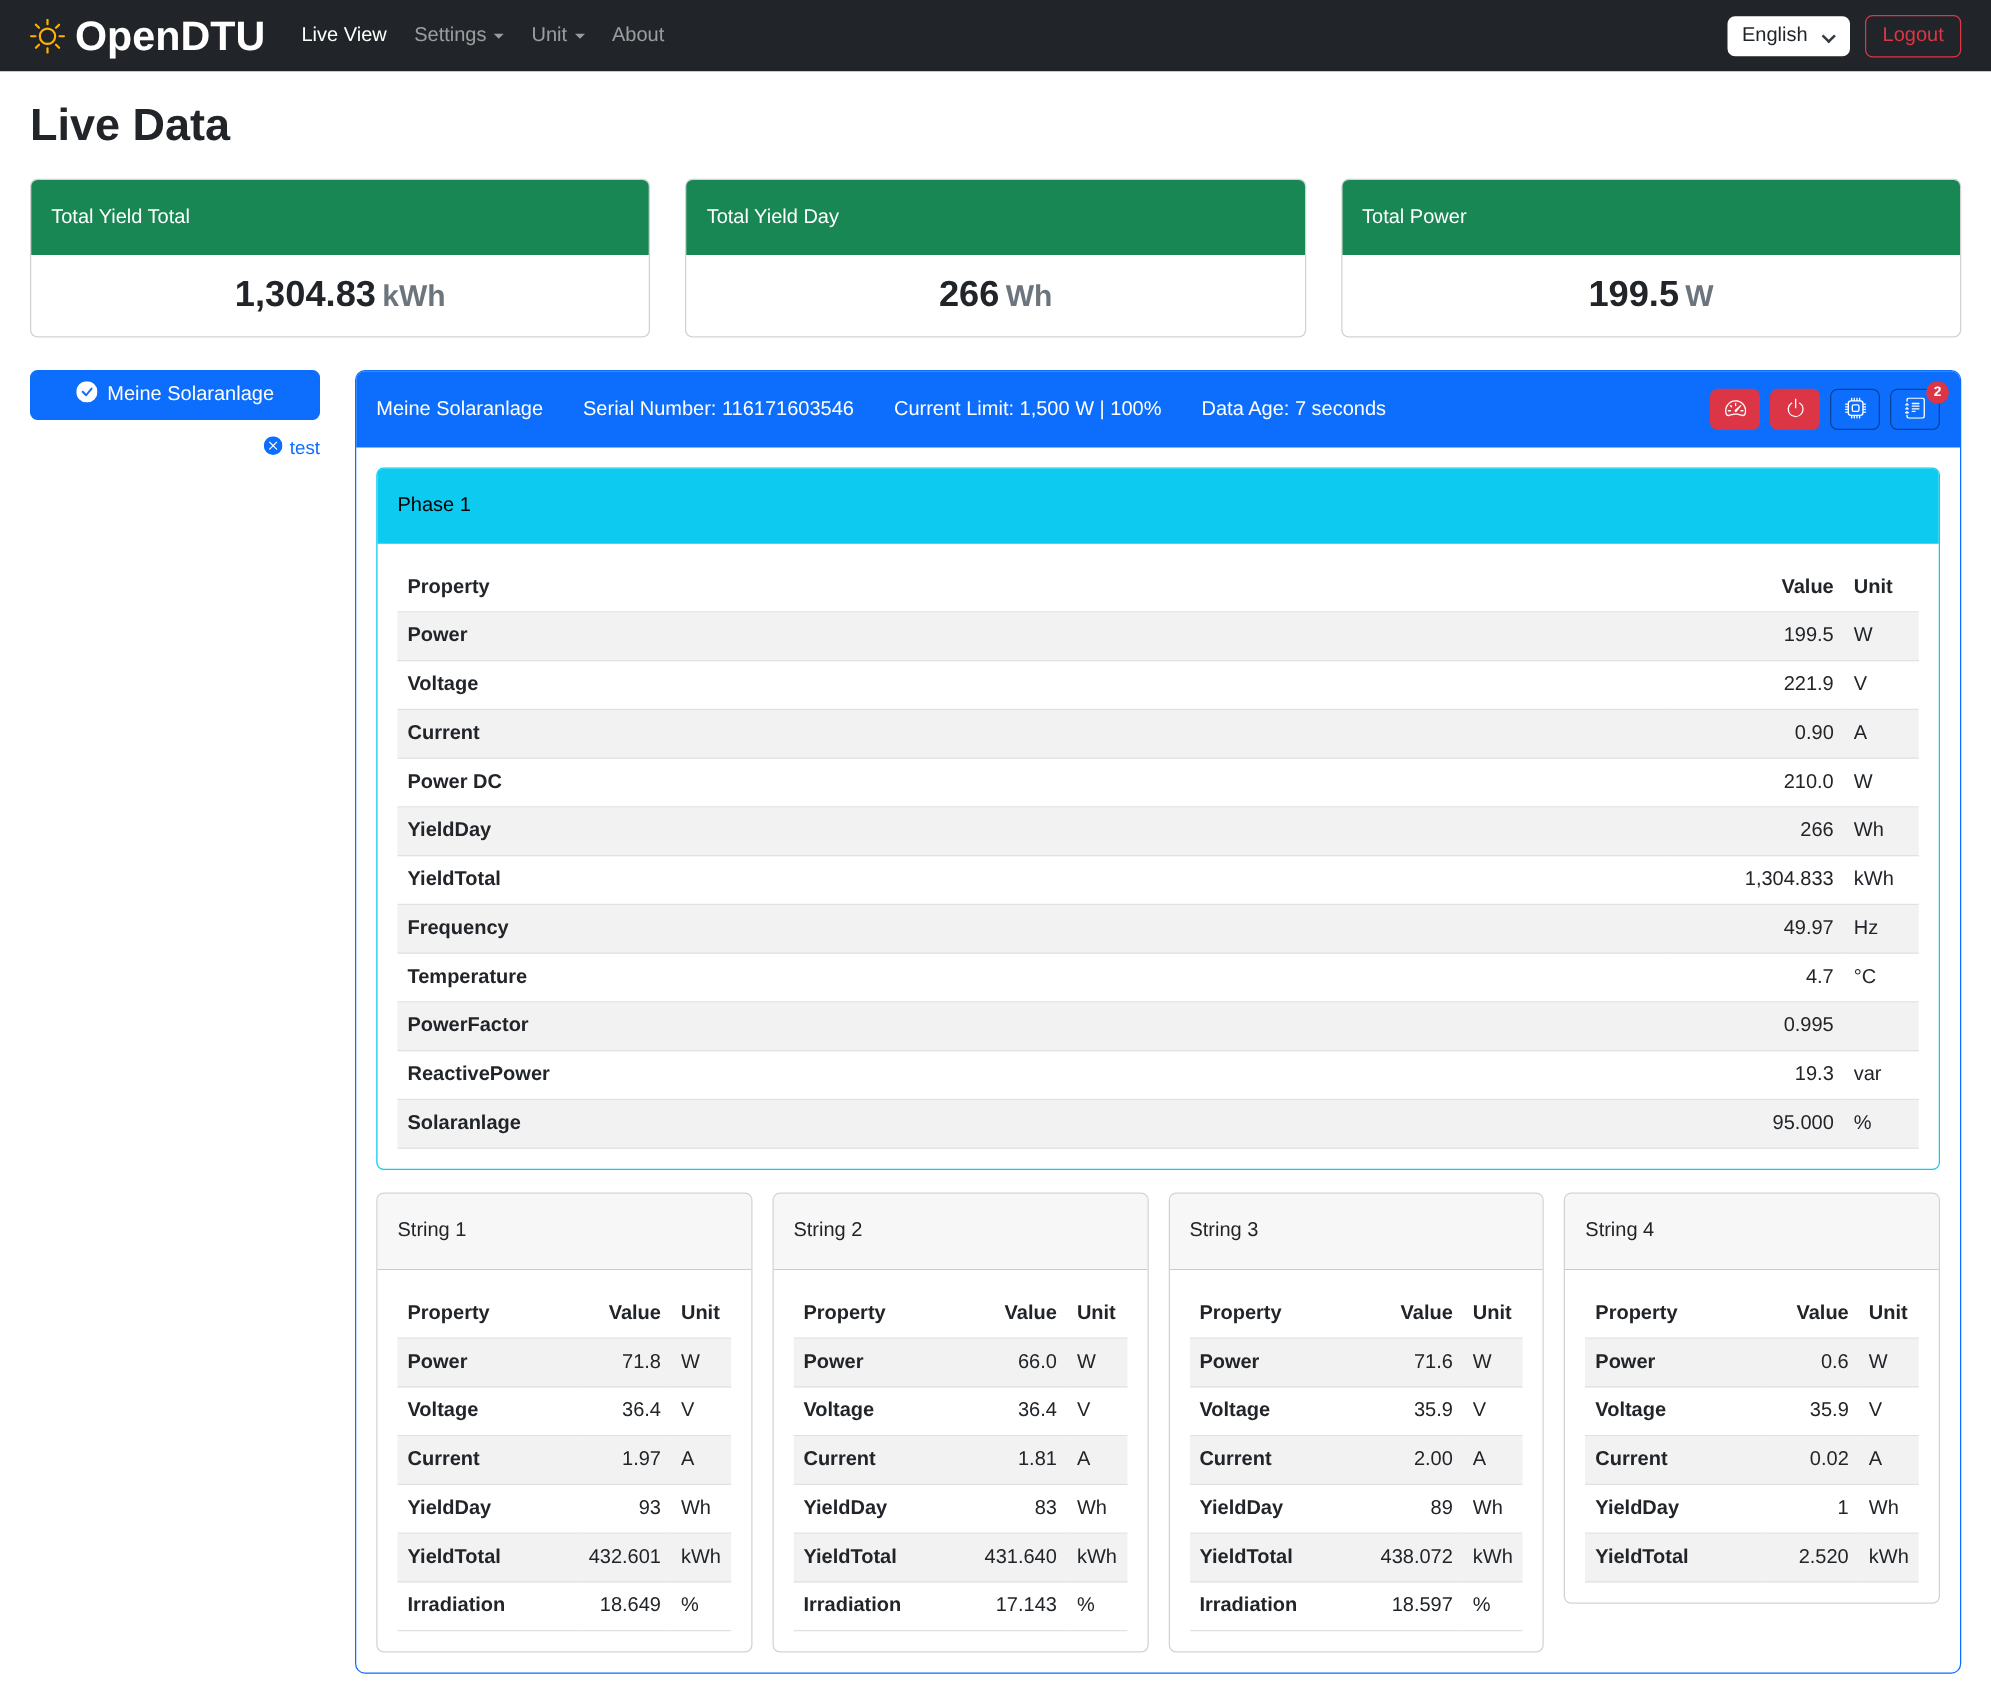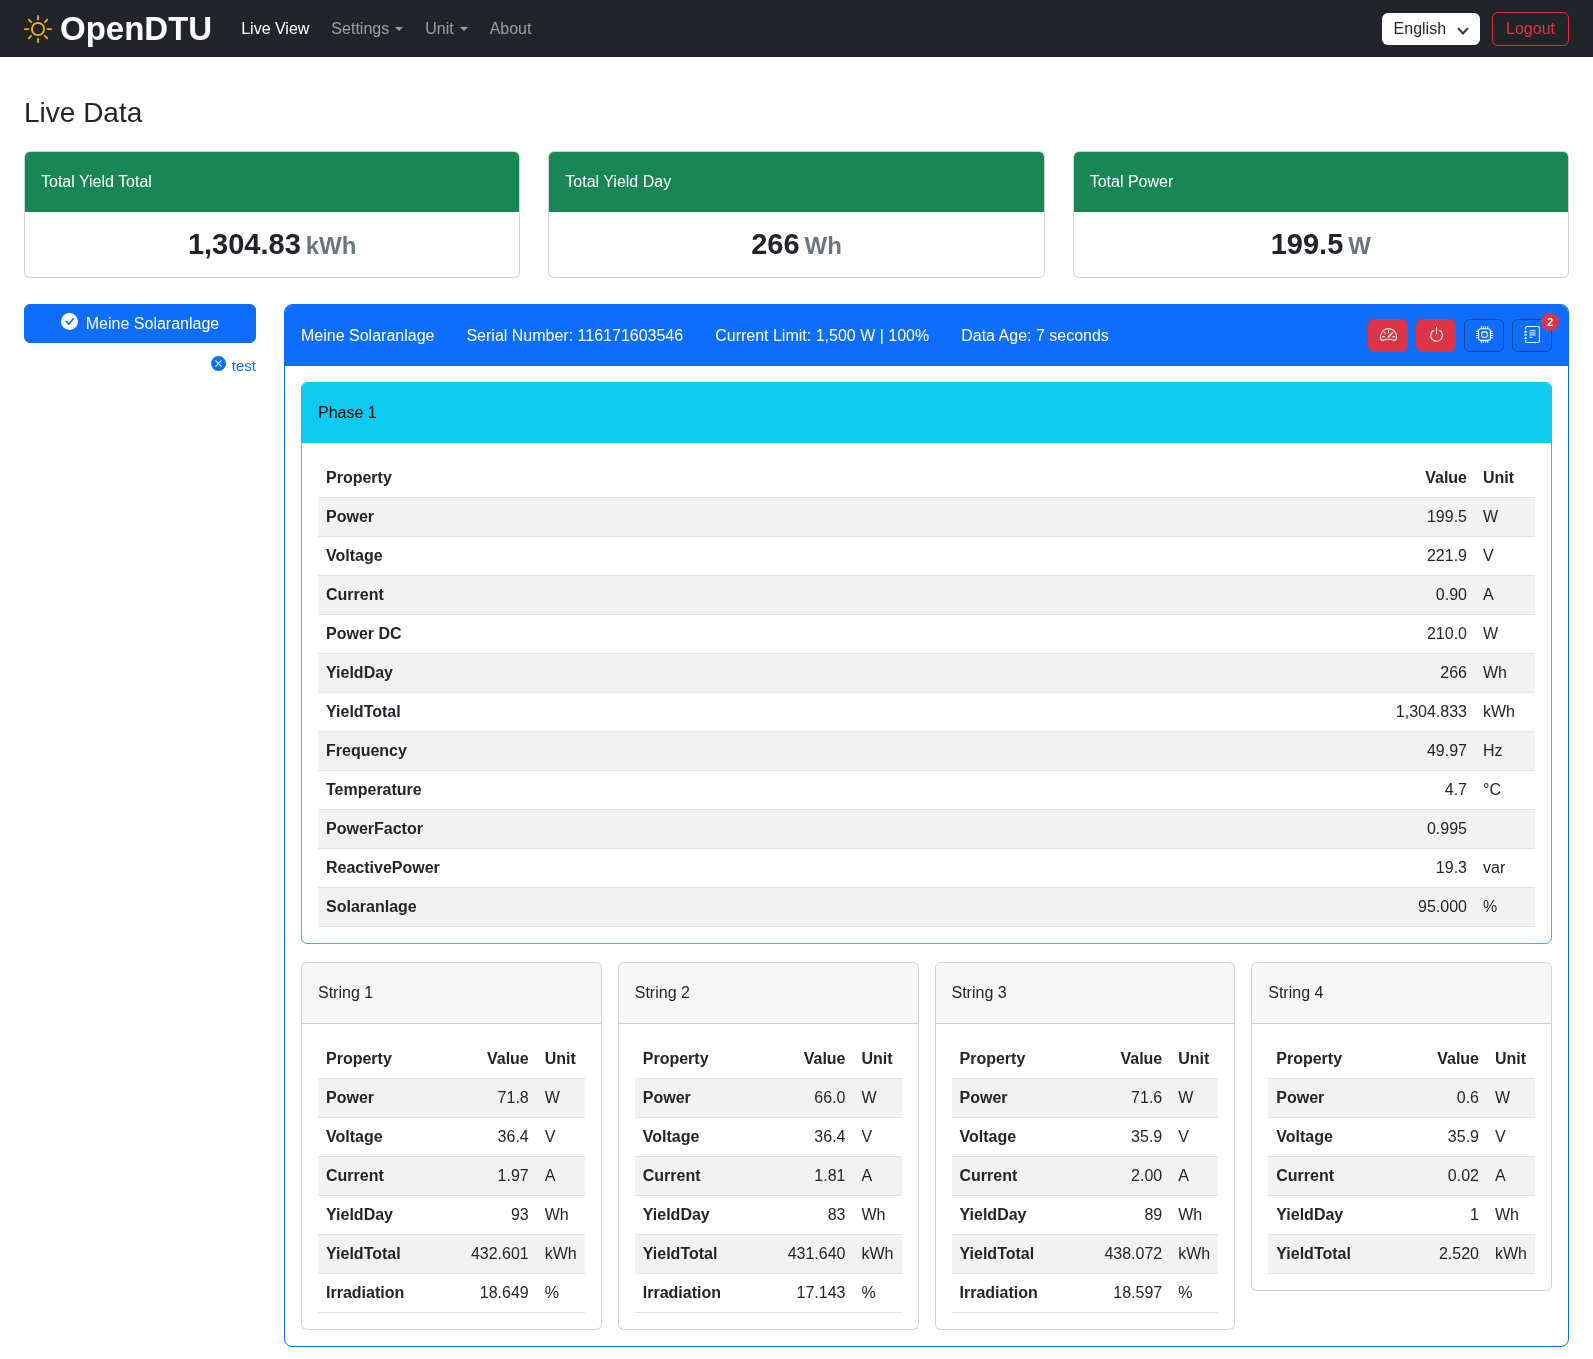--- a/index.html
+++ b/index.html
@@ -14,21 +14,21 @@
   .nav-link { color:rgba(255,255,255,.55); padding:8px 11px; font-size:16px; text-decoration:none; cursor:pointer; display:flex; align-items:center; }
   .nav-link.active { color:#fff; }
   .caret { display:inline-block; width:0; height:0; border-left:4px solid transparent; border-right:4px solid transparent; border-top:4px solid currentColor; margin-left:6px; }
   .nav-right { margin-left:auto; display:flex; align-items:center; gap:12px; }
   .lang-select { background:#fff; color:#212529; border-radius:6px; padding:7px 34px 7px 12px; position:relative; font-size:16px; cursor:pointer; }
   .select-caret { position:absolute; right:13px; top:12px; width:8px; height:8px; border-right:2px solid #343a40; border-bottom:2px solid #343a40; transform:rotate(45deg); }
   .logout-btn { background:transparent; border:1px solid #dc3545; color:#dc3545; border-radius:6px; padding:7px 13px; font-size:16px; cursor:pointer; font-family:inherit; }
 
   
   .container { padding:8px 24px 26px 24px; }
-  h1 { font-size:28px; font-weight:400; margin:32px 0 22px 0; }
+  h1 { font-size:36px; font-weight:700; margin:14px 0 22px 0; }
 
   .card { background:#fff; border:1px solid rgba(0,0,0,.175); border-radius:6px; }
   .card-header { padding:21px 16px; font-size:16px; border-radius:5px 5px 0 0; border-bottom:1px solid rgba(0,0,0,.175); }
   .card-header.success { background:#198754; color:#fff; border-bottom:none; }
   .card-header.info { background:#0dcaf0; color:#000; border-bottom:none; }
   .card-header.plain { background:rgba(0,0,0,.03); color:#212529; }
 
   .summary-row { display:grid; grid-template-columns:repeat(3,1fr); gap:28px; margin-bottom:26px; }
   .summary-body { padding:16px; text-align:center; }
   .big-value { font-size:29px; font-weight:700; color:#212529; }

